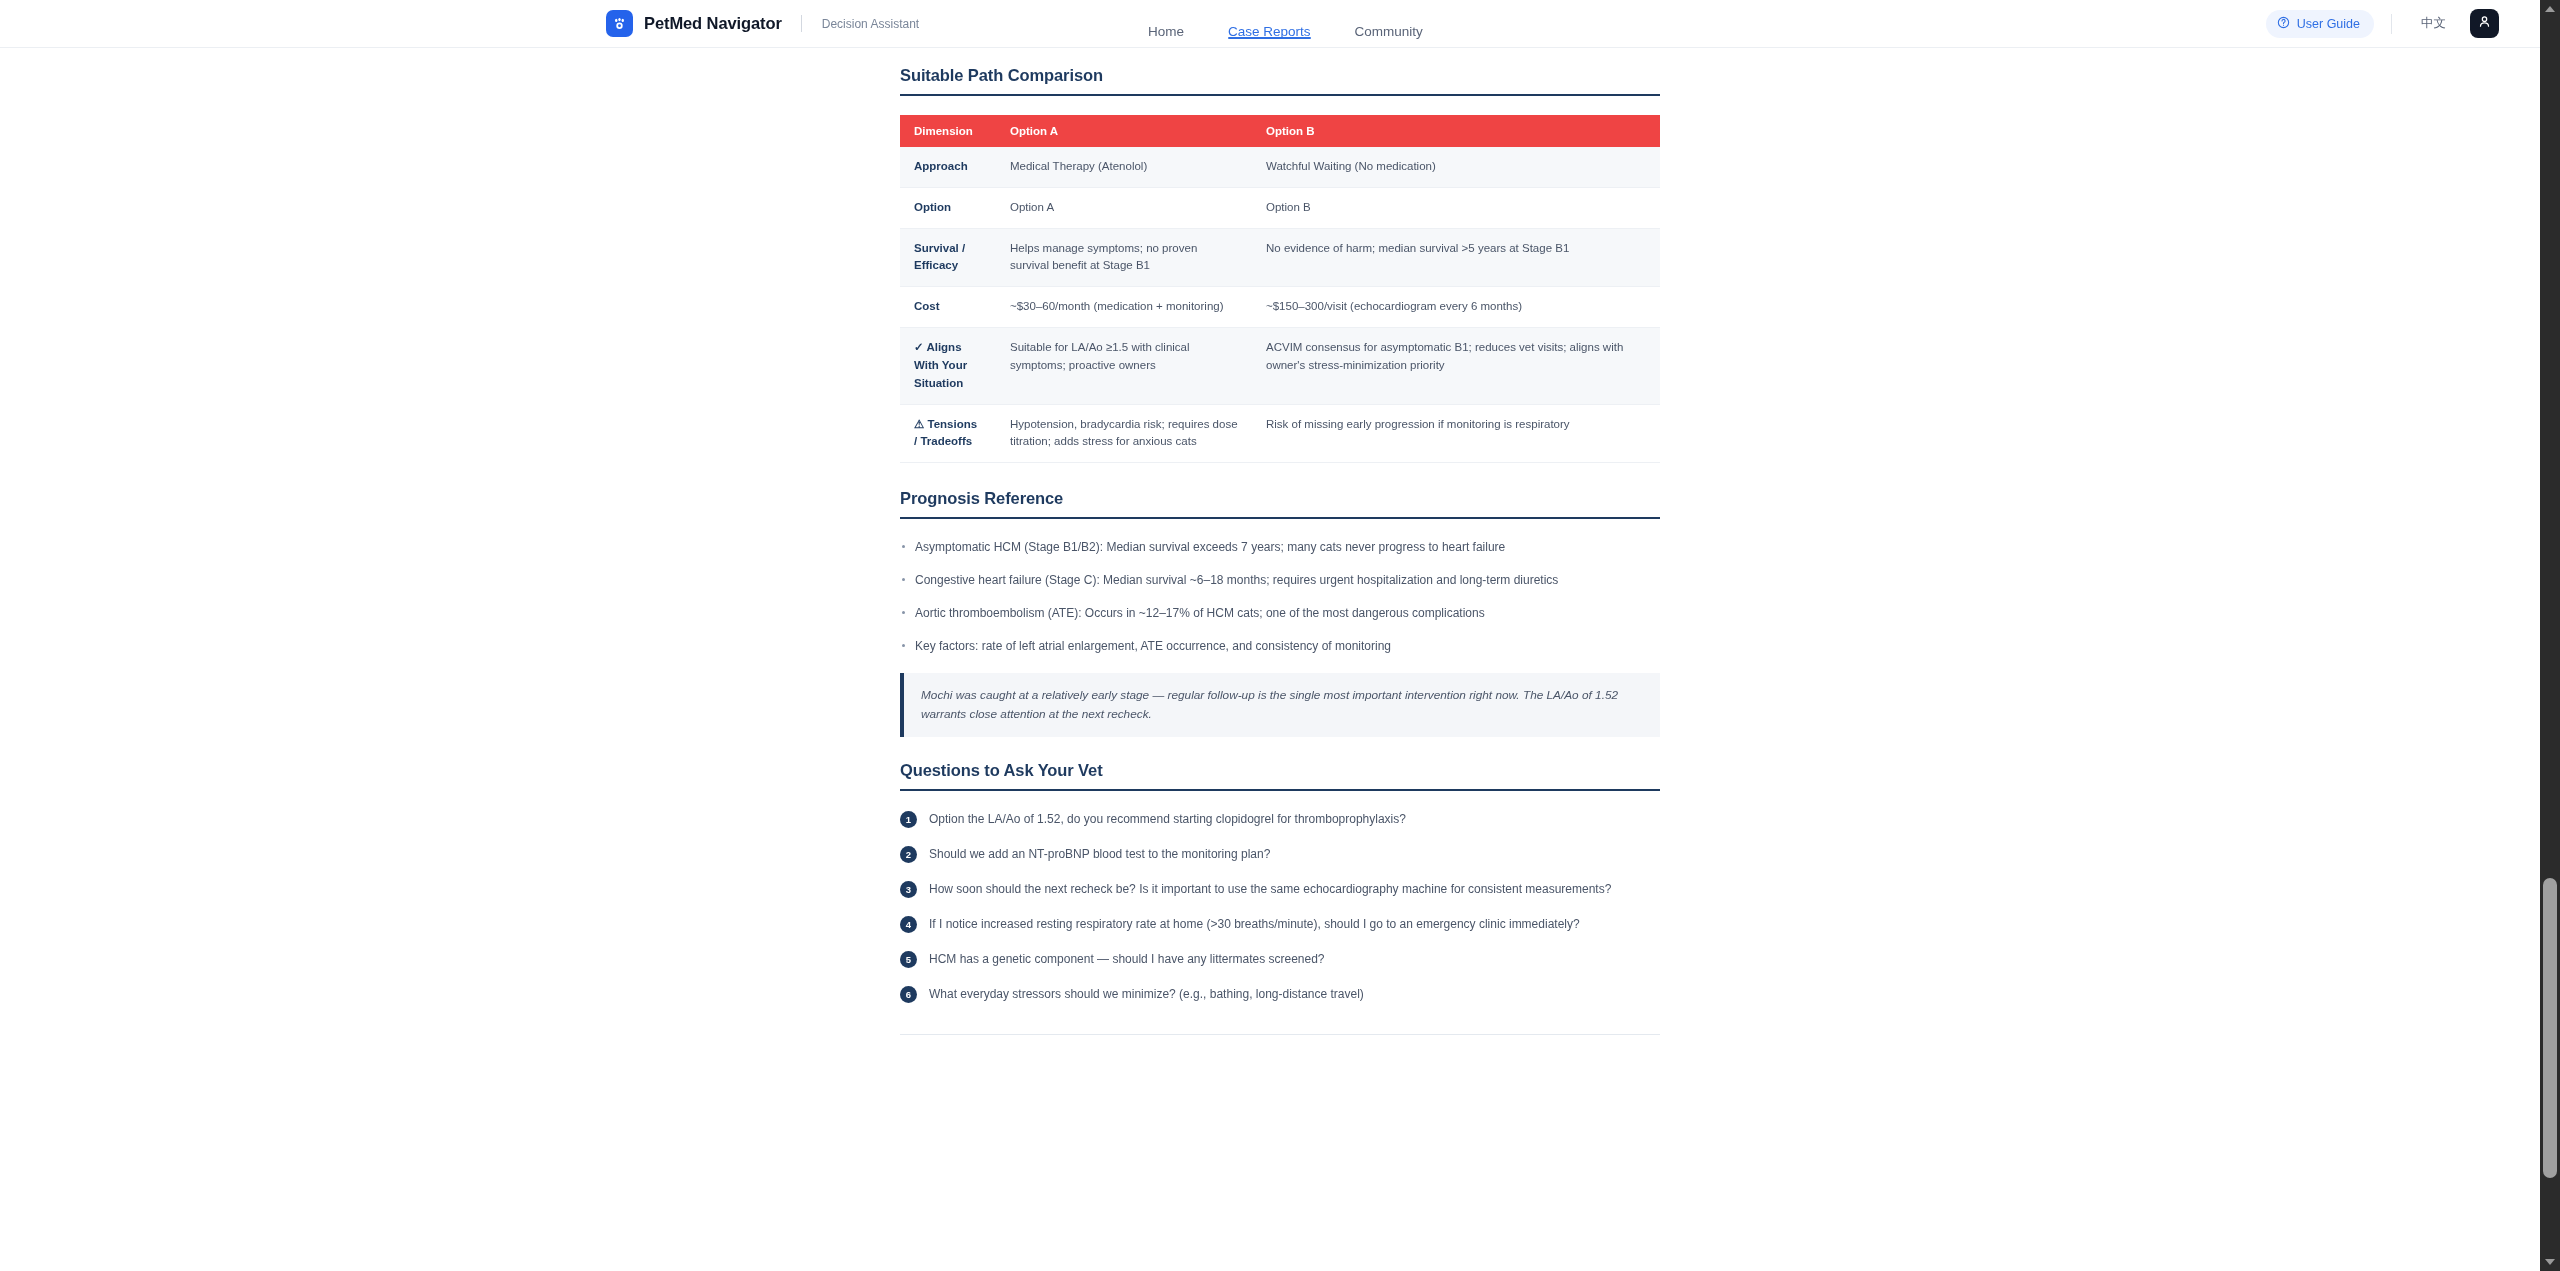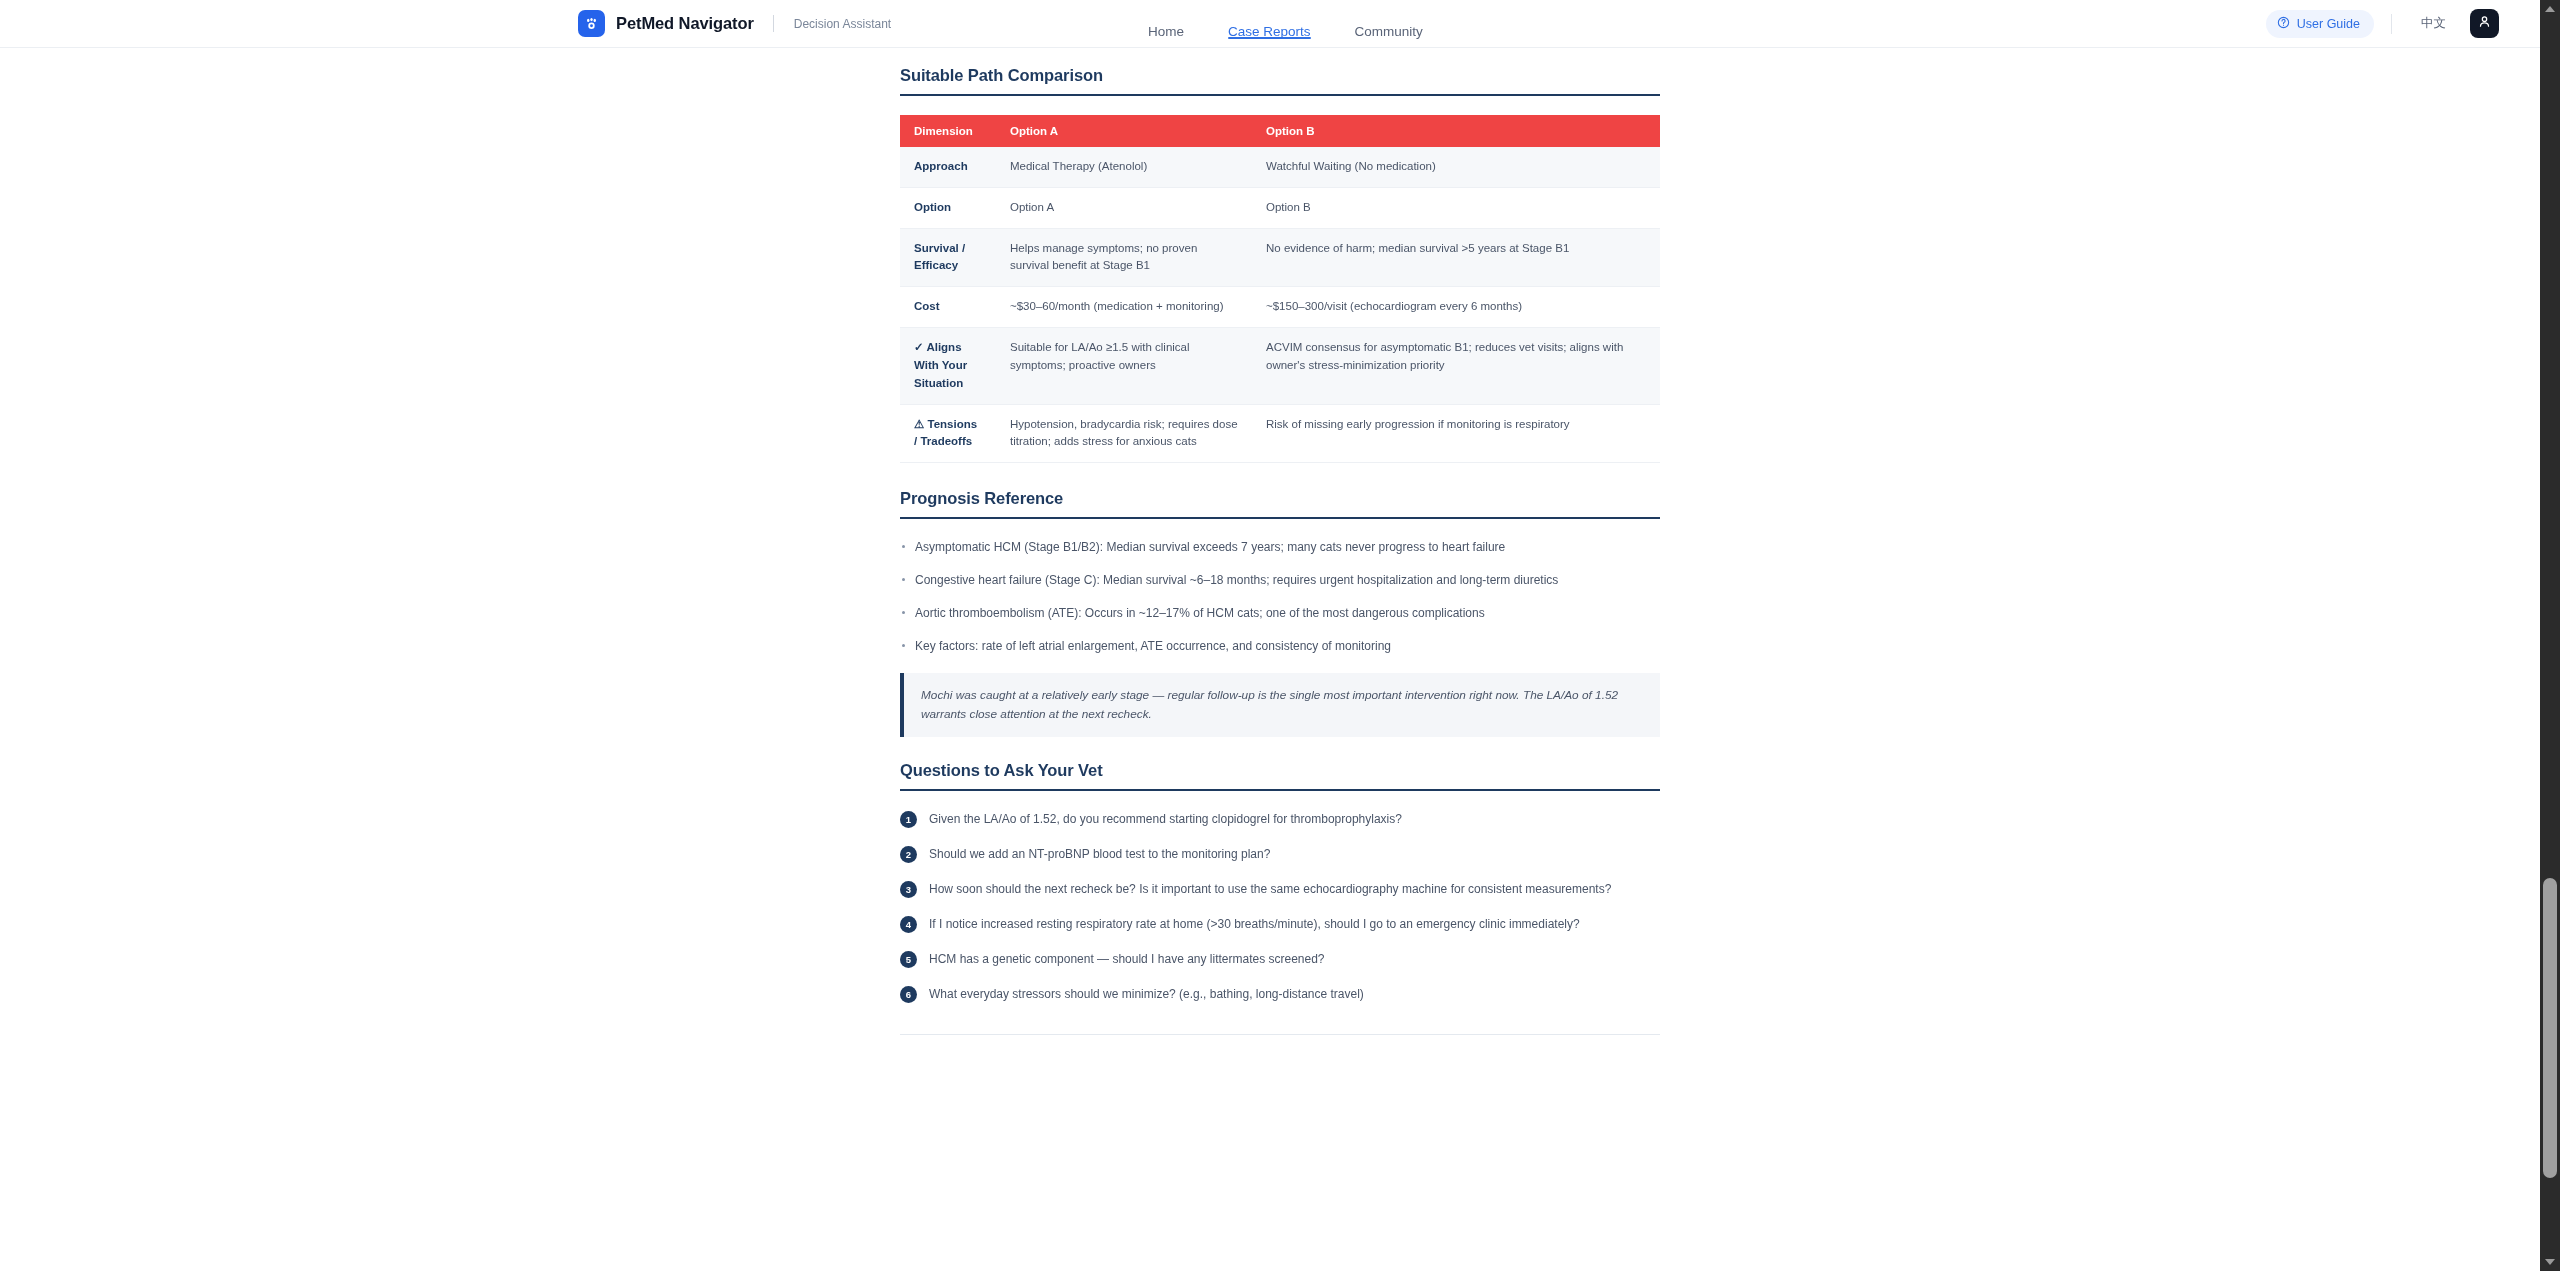--- a/index.html
+++ b/index.html
@@ -17,21 +17,21 @@
     position: relative;
     height: 48px;
     width: 2540px;
     background: #ffffff;
     border-bottom: 1px solid #eceff3;
     display: flex;
     align-items: center;
   }
   .nav-brand {
     position: absolute;
-    left: 578px;
+    left: 606px;
     display: flex;
     align-items: center;
     gap: 11px;
     height: 48px;
   }
   .logo-mark {
     width: 27px; height: 27px;
     border-radius: 7px;
     background: #2563eb;
     display: flex; align-items: center; justify-content: center;
@@ -399,21 +399,21 @@
 
     <div class="callout">Mochi was caught at a relatively early stage — regular follow-up is the single most important intervention right now. The LA/Ao of 1.52 warrants close attention at the next recheck.</div>
 
     <div class="blk-gap-2"></div>
 
     <h2 class="section-head">Questions to Ask Your Vet</h2>
 
     <ol class="questions">
       <li>
         <span class="qnum">1</span>
-        <span class="qtext">Given the LA/Ao of 1.52, do you recommend starting clopidogrel for thromboprophylaxis?</span>
+        <span class="qtext">Option the LA/Ao of 1.52, do you recommend starting clopidogrel for thromboprophylaxis?</span>
       </li>
       <li>
         <span class="qnum">2</span>
         <span class="qtext">Should we add an NT-proBNP blood test to the monitoring plan?</span>
       </li>
       <li>
         <span class="qnum">3</span>
         <span class="qtext">How soon should the next recheck be? Is it important to use the same echocardiography machine for consistent measurements?</span>
       </li>
       <li>

